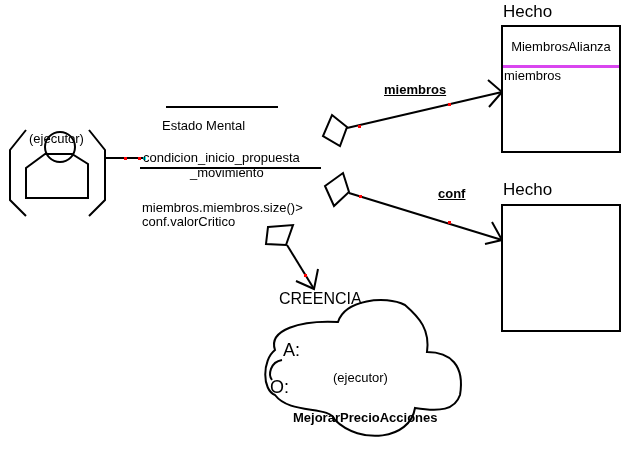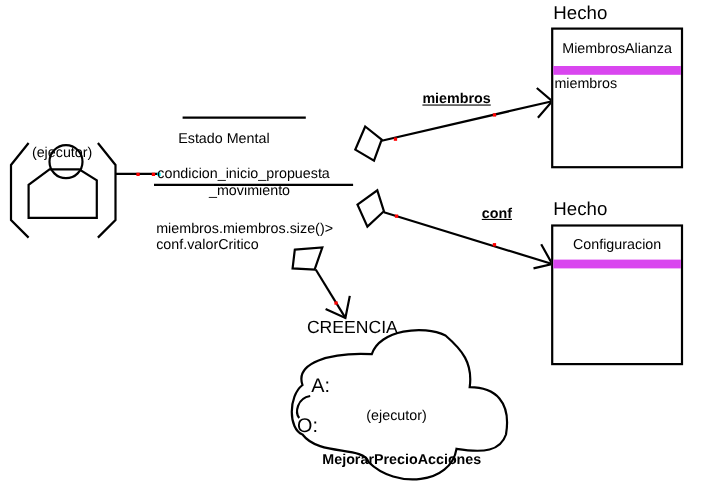--- a/index.html
+++ b/index.html
@@ -5,21 +5,21 @@
   html, body { margin: 0; padding: 0; background: #ffffff; }
   body { width: 641px; height: 455px; position: relative; overflow: hidden; font-family: "Liberation Sans", sans-serif; color: #000; }
   svg.canvas { position: absolute; left: 0; top: 0; }
   .t { position: absolute; white-space: nowrap; font-family: "Liberation Sans", sans-serif; color: #000; }
   .hecho { font-size: 17px; font-weight: normal; }
   .cls-title { font-size: 13px; }
   .attr { font-size: 13px; }
   .lbl { font-size: 13px; margin-top: 28px; }
   .rel { font-size: 13px; font-weight: bold; text-decoration: underline; }
   .box { position: absolute; border: 2px solid #000; background: #fff; box-sizing: border-box; }
-  .box .hdr { border-bottom: 8px solid #d946ef; box-sizing: border-box; display:flex; align-items:center; justify-content:center; }
+  .box .hdr { border-bottom: 3px solid #d946ef; box-sizing: border-box; display:flex; align-items:center; justify-content:center; }
 </style>
 </head>
 <body>
 
 <svg class="canvas" width="641" height="455" viewBox="0 0 641 455">
 
   <g stroke="#000" stroke-width="2" fill="none">
     <polyline points="26,130 10,150 10,200 26,216"></polyline>
     <polyline points="89,130 105,150 105,200 89,216"></polyline>
     <circle cx="60" cy="147" r="15"></circle>
@@ -77,22 +77,19 @@
 <div class="t hecho" style="left:503px; top:2px;">Hecho</div>
 <div class="box" style="left:501px; top:25px; width:120px; height:128px;">
   <div class="hdr" style="height:41px;">
     <span class="cls-title">MiembrosAlianza</span>
   </div>
   <div class="attr" style="padding:0 0 0 1px; line-height:15px;">miembros</div>
 </div>
 
 <div class="t hecho" style="left:503px; top:180px;">Hecho</div>
 <div class="box" style="left:501px; top:204px; width:120px; height:128px;">
-  <div class="hdr" style="height:38px;">
-    <span class="cls-title">Configuracion</span>
-  </div>
 </div>
 
 <div class="t" style="left:279px; top:290px; font-size:16px;">CREENCIA</div>
 <div class="t" style="left:283px; top:340px; font-size:18px;">A:</div>
 <div class="t lbl" style="left:333px; top:342px;">(ejecutor)</div>
 <div class="t" style="left:270px; top:377px; font-size:18px;">O:</div>
 <div class="t lbl" style="left:293px; top:382px;font-weight:bold;">MejorarPrecioAcciones</div>
 
 </body></html>

